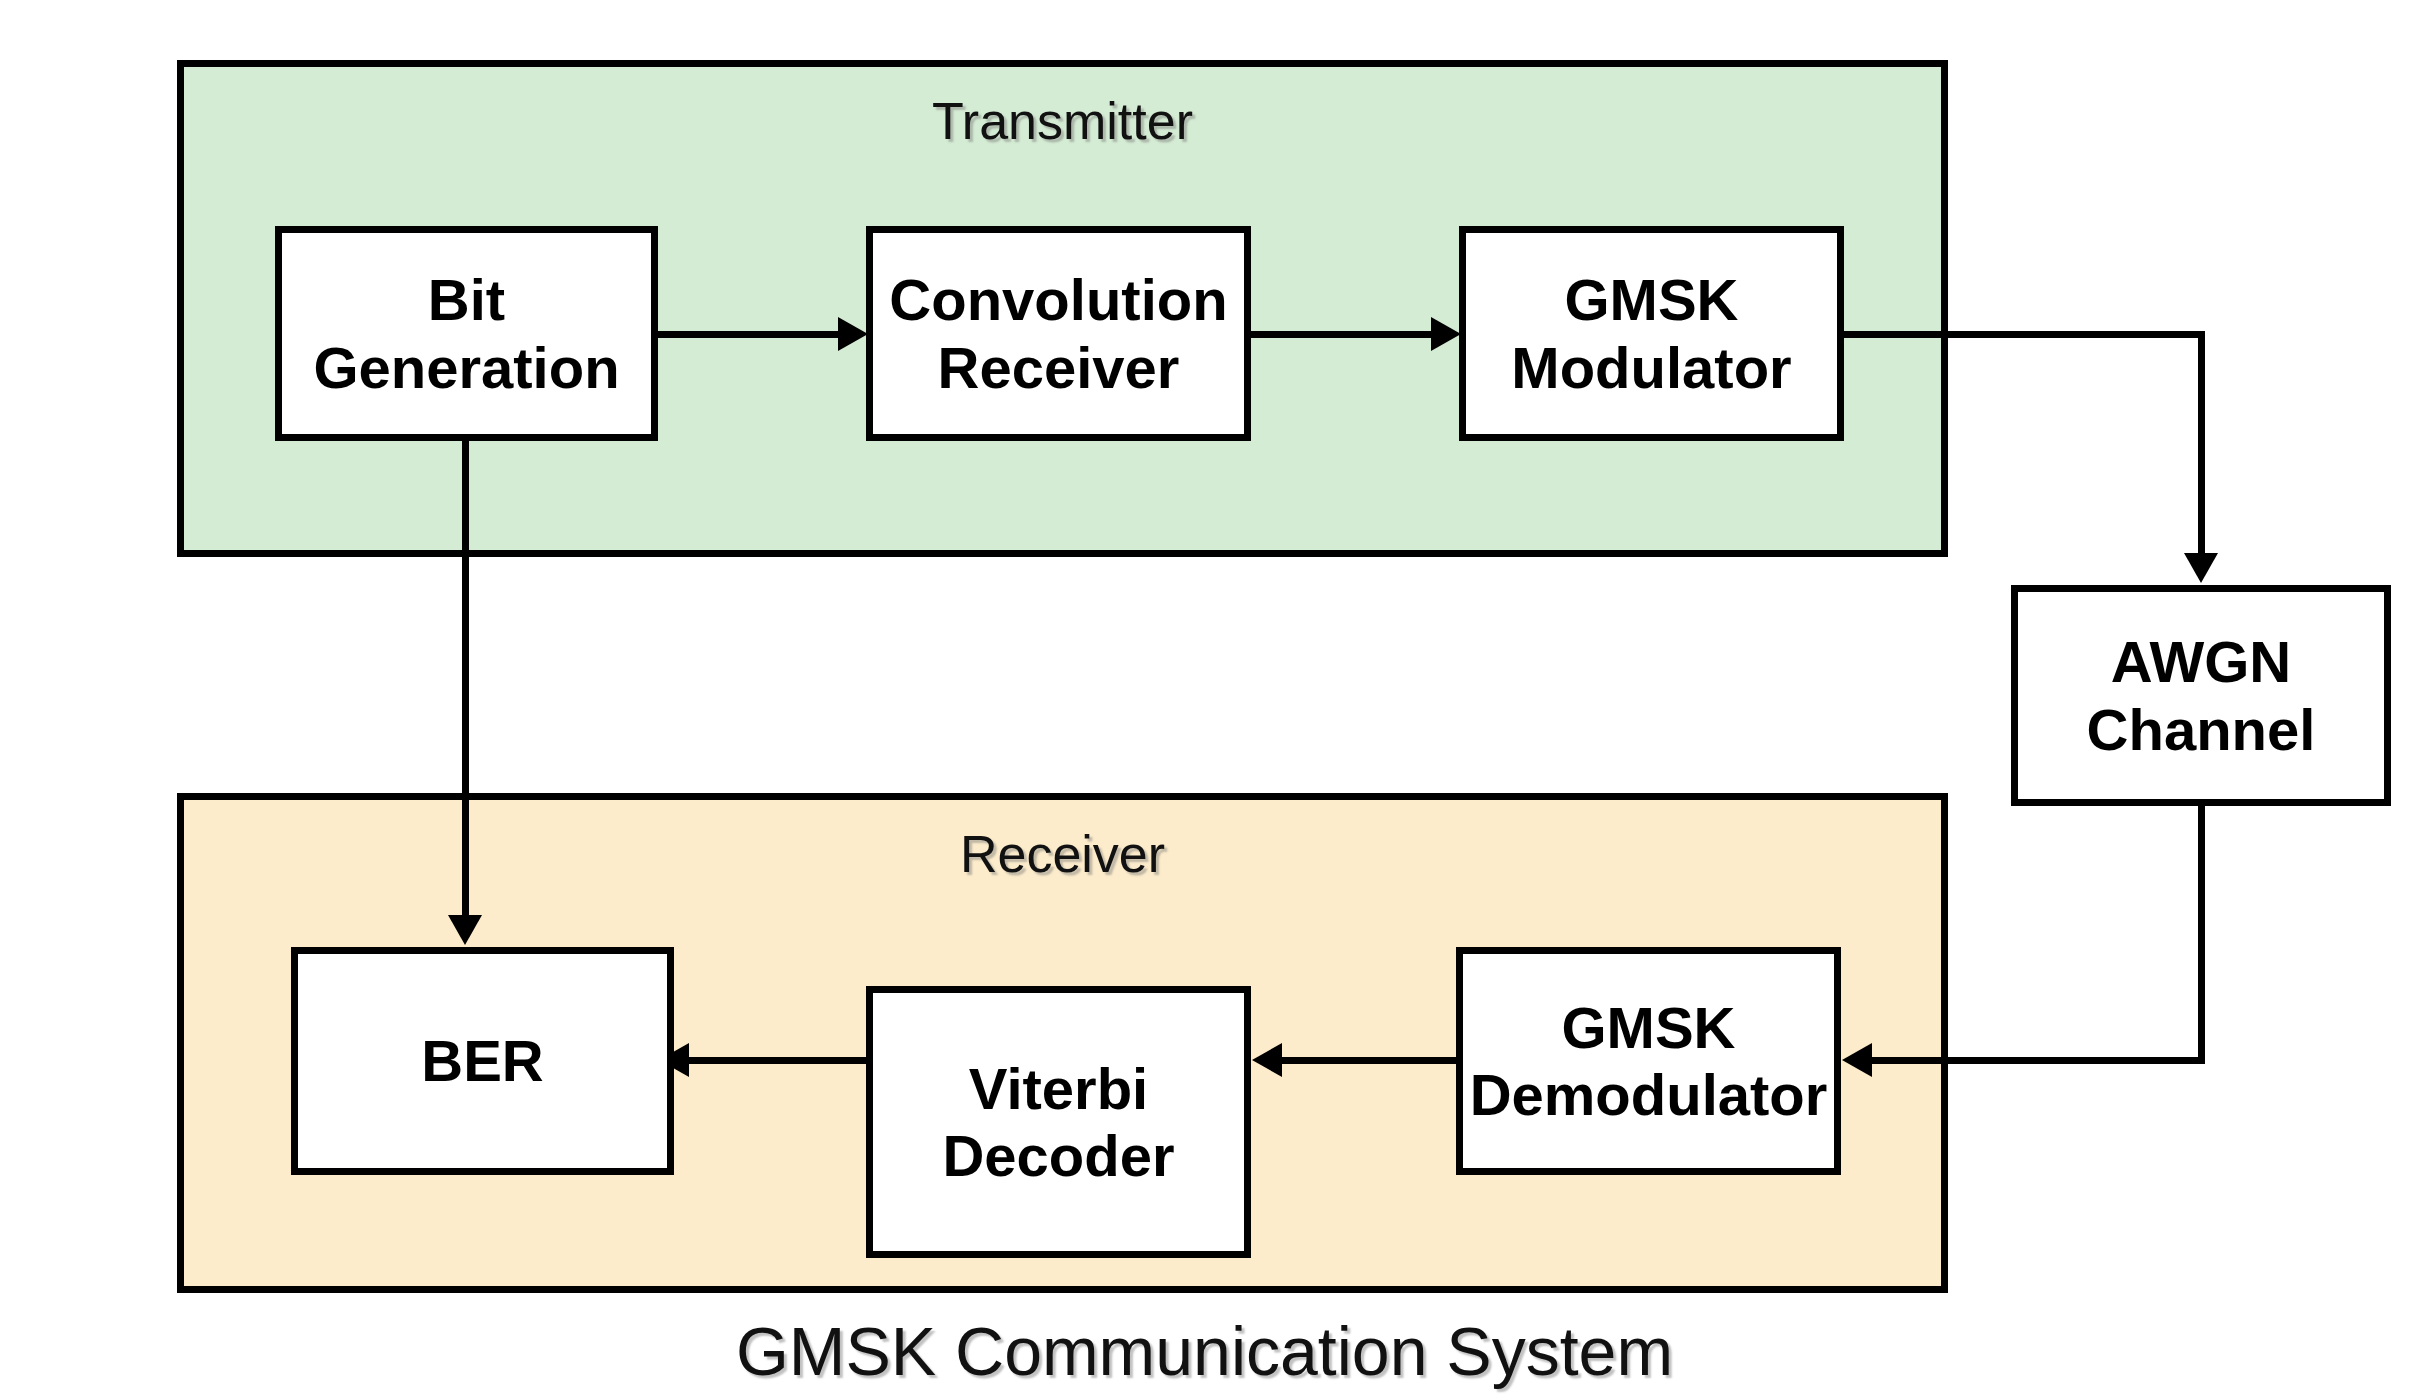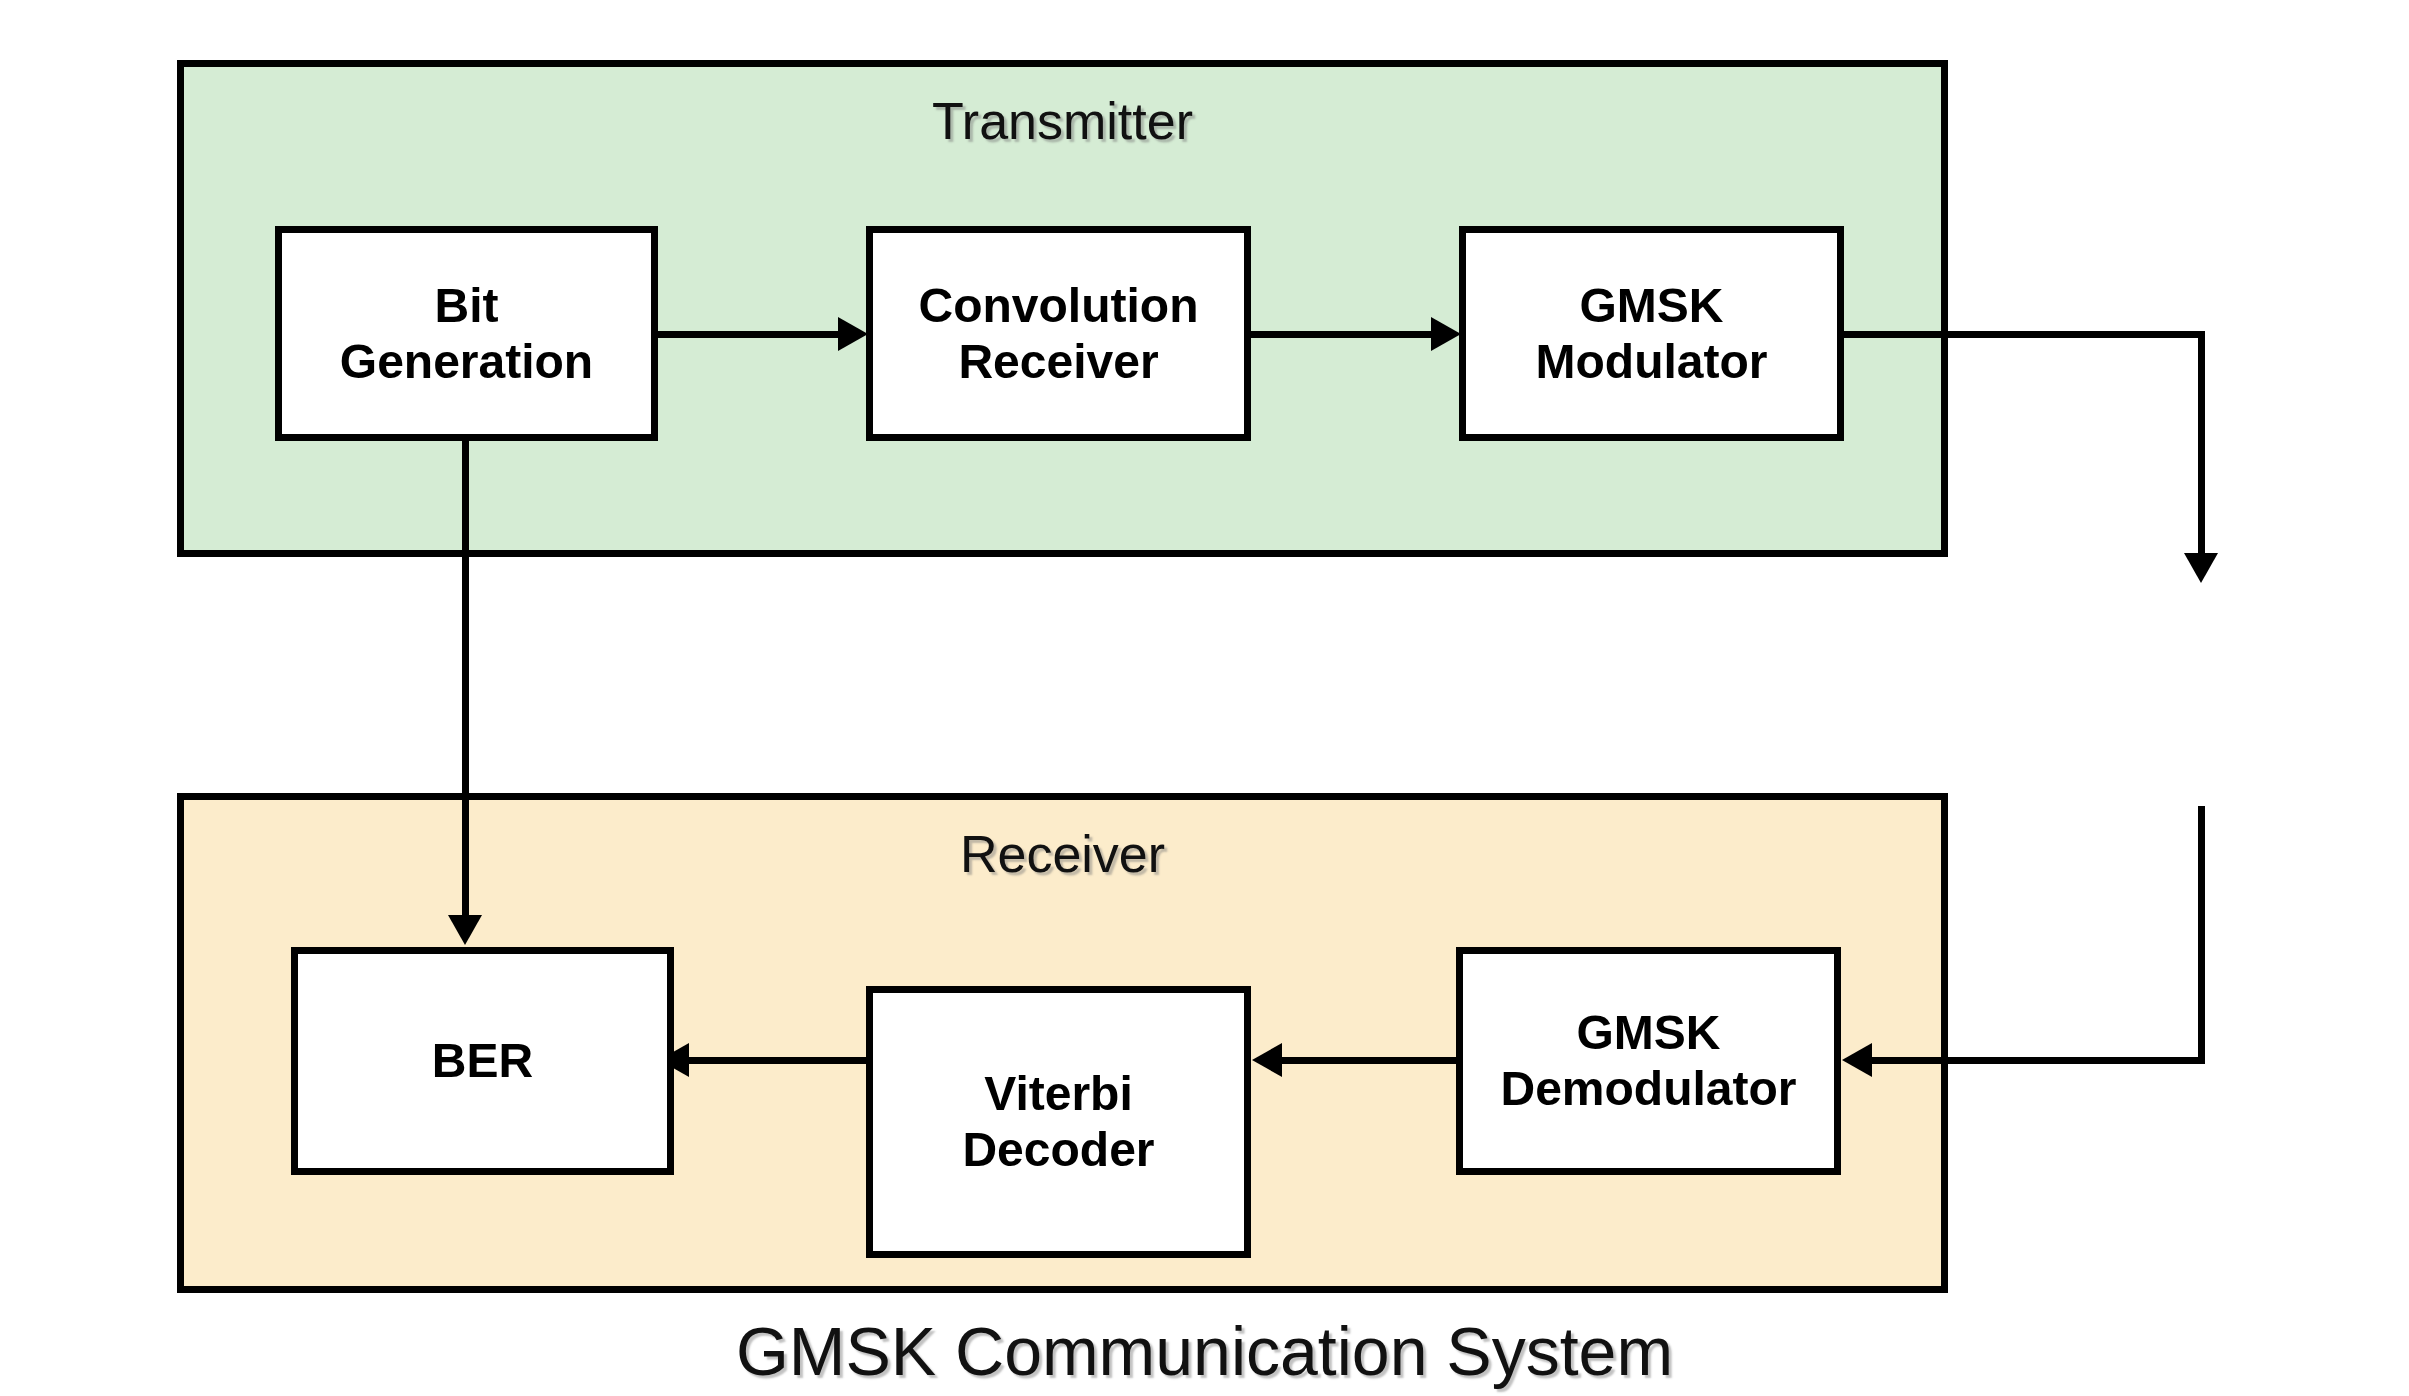--- a/index.html
+++ b/index.html
@@ -58,21 +58,21 @@
     position: absolute;
     background: #ffffff;
     border: 7px solid #000000;
     box-sizing: border-box;
     display: flex;
     flex-direction: column;
     align-items: center;
     justify-content: center;
     text-align: center;
     font-weight: bold;
-    font-size: 48px;
+    font-size: 58px;
     line-height: 1.16;
     color: #000000;
     z-index: 5;
   }
   .node-box .line { display: block; white-space: nowrap; }
 
   
   #box-bit-generation      { left: 275px;  top: 226px; width: 383px; height: 215px; }
   #box-convolution-encoder { left: 866px;  top: 226px; width: 385px; height: 215px; align-items: center; }
   #box-gmsk-modulator      { left: 1459px; top: 226px; width: 385px; height: 215px; }
@@ -145,20 +145,24 @@
   <div class="node-box" id="box-convolution-encoder">
     <span class="line">Convolution</span>
     <span class="line">Receiver</span>
   </div>
 
   <div class="node-box" id="box-gmsk-modulator">
     <span class="line">GMSK</span>
     <span class="line">Modulator</span>
   </div>
 
+  <div class="node-box" id="box-awgn-channel">
+    <span class="line">AWGN</span>
+    <span class="line">Channel</span>
+  </div>
 
   <div class="group-panel" id="receiver-panel">
     <div class="group-title">Receiver</div>
   </div>
 
   <div class="node-box" id="box-ber-computation">
     <span class="line">BER</span>
   </div>
 
   <div class="node-box" id="box-viterbi-decoder">

